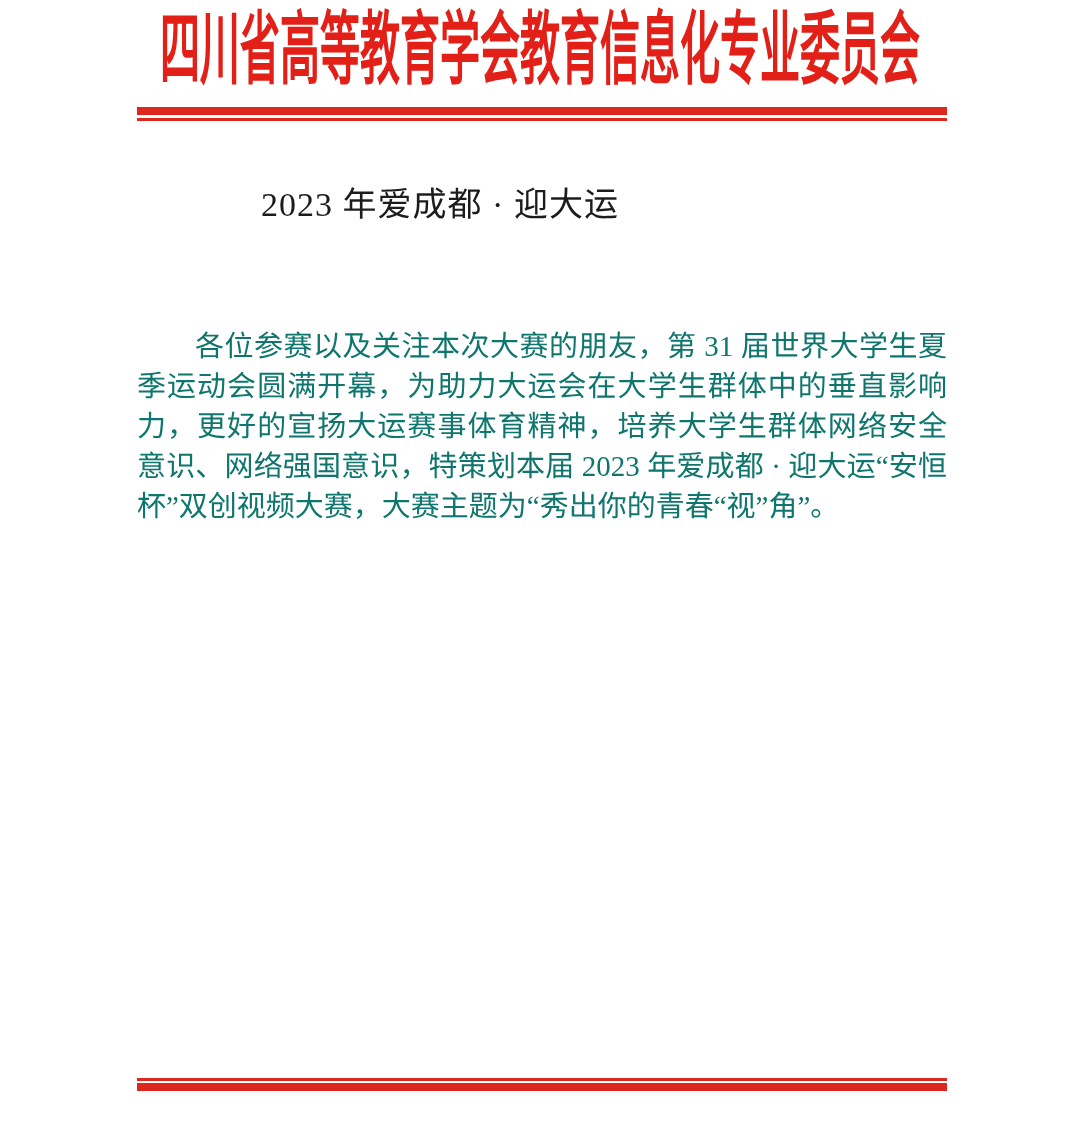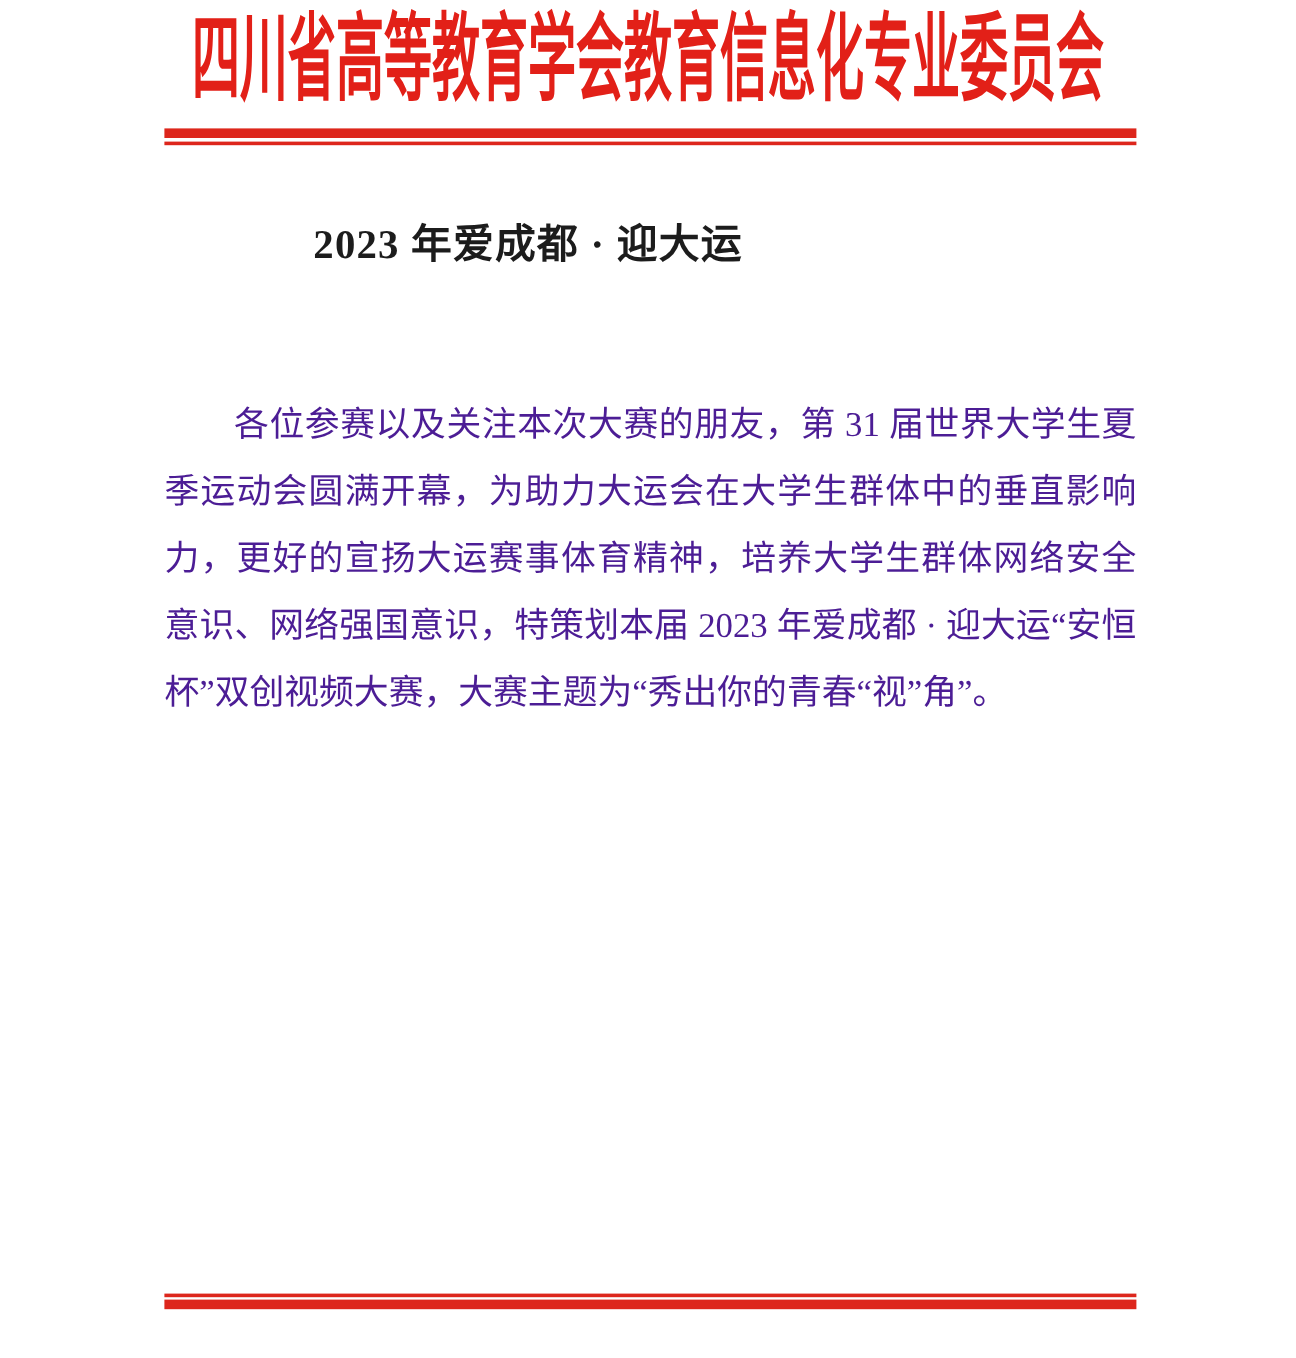--- a/index.html
+++ b/index.html
@@ -47,34 +47,34 @@
   .rule-bottom .bar-thin{height:3px;background:var(--red);}
   .rule-bottom .bar-thick{height:8px;background:var(--red);margin-top:2px;}
   
   .doc-title{
     position:absolute;
     top:180px;
     left:0;
     width:880px;
     text-align:center;
     color:var(--ink);
-    font-weight:bold;
+    font-weight:normal;
     font-size:34px;
     line-height:50px;
     letter-spacing:1px;
   }
   
   .content{
     position:absolute;
     top:326px;
     left:137px;
     width:810px;
     font-size:29px;
-    line-height:56px;
-    color:#4c1d95;
+    line-height:40px;
+    color:#0f766e;
     text-align:justify;
     text-justify:inter-ideograph;
   }
   .content p{
     margin:0 0 9px 0;
     text-indent:2em;
   }
 </style>
 </head>
 <body>

